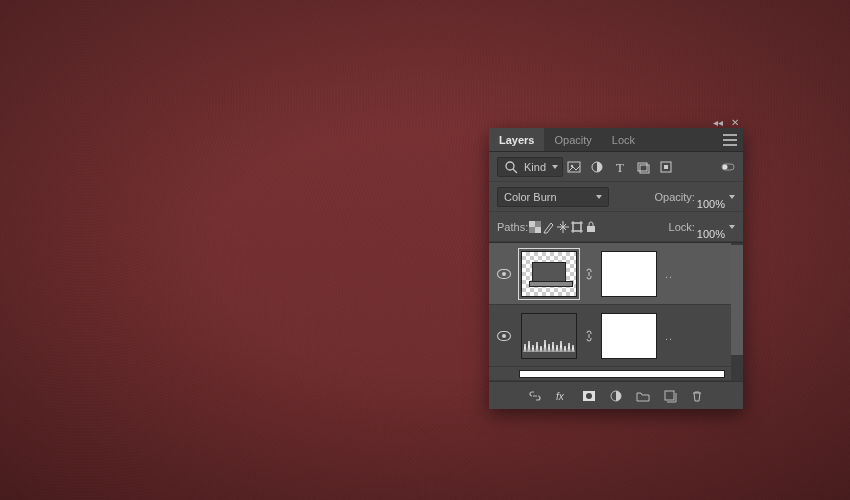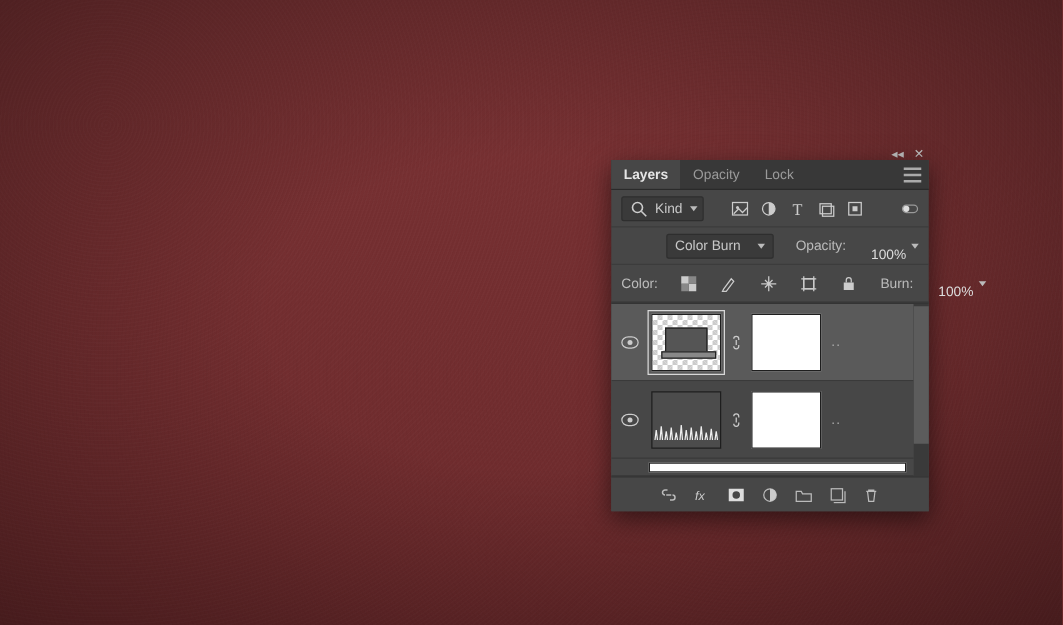--- a/index.html
+++ b/index.html
@@ -49,21 +49,21 @@
   }
   .tab-menu {
     margin-left: auto; margin-right: 6px;
     width: 14px; height: 12px;
     display: flex; flex-direction: column; justify-content: space-between;
   }
   .tab-menu span { height: 2px; background: #aaa; width: 100%; }
   .row {
     display: flex; align-items: center;
     padding: 4px 8px;
-    gap: 18px;
+    gap: 0;
     border-bottom: 1px solid #3c3c3c;
     height: 30px;
   }
   .dropdown {
     display: flex; align-items: center;
     background: #3a3a3a;
     border: 1px solid #2e2e2e;
     height: 20px;
     padding: 0 6px;
     gap: 6px;
@@ -251,33 +251,33 @@
     </div>
     <span class="ico" style="margin-left:auto;">
         <svg viewBox="0 0 14 14">
           <rect x="1" y="4" width="12" height="6" rx="3" fill="none" stroke="#999"></rect>
           <circle cx="4" cy="7" r="2.5" fill="#ddd"></circle>
         </svg>
       </span>
   </div>
 
   <div class="row">
-    <div class="dropdown" style="width:112px;margin-left:36px;">
+    <div class="dropdown" style="width:112px;">
       <span>Color Burn</span>
       <span class="chev" style="margin-left:auto;"></span>
     </div>
     <span class="label" style="margin-left:auto;text-align:center;">Opacity:</span>
     <div class="pct-box">
       <span class="val">100%</span>
       <span class="chev"></span>
     </div>
   </div>
 
   <div class="row">
-    <span class="label">Color:</span>
+    <span class="label">Paths:</span>
     <span class="ico">
         <svg viewBox="0 0 14 14">
           <rect x="1" y="1" width="6" height="6" fill="#ccc"></rect>
           <rect x="7" y="7" width="6" height="6" fill="#ccc"></rect>
           <rect x="7" y="1" width="6" height="6" fill="#888"></rect>
           <rect x="1" y="7" width="6" height="6" fill="#888"></rect>
         </svg>
       </span>
     <span class="ico">
         <svg viewBox="0 0 14 14">
@@ -297,21 +297,21 @@
           <line x1="3" y1="1" x2="3" y2="13" stroke="#ccc"></line>
           <line x1="11" y1="1" x2="11" y2="13" stroke="#ccc"></line>
         </svg>
       </span>
     <span class="ico">
         <svg viewBox="0 0 14 14">
           <rect x="3" y="6" width="8" height="6" fill="#ccc"></rect>
           <path d="M5 6 V4 a2 2 0 0 1 4 0 V6" fill="none" stroke="#ccc"></path>
         </svg>
       </span>
-    <span class="label" style="margin-left:auto;">Burn:</span>
+    <span class="label" style="margin-left:auto;">Lock:</span>
     <div class="pct-box">
       <span class="val">100%</span>
       <span class="chev"></span>
     </div>
   </div>
 
   <div class="layers-list">
     <div class="layers-scroll">
 
       <div class="layer selected">

